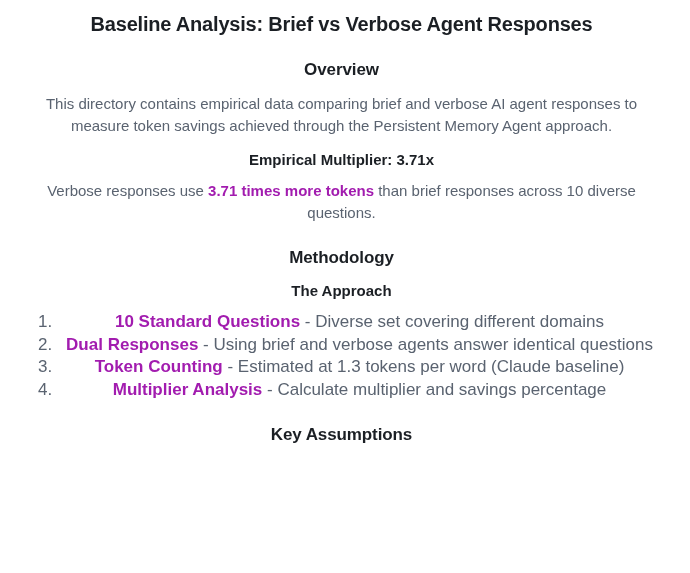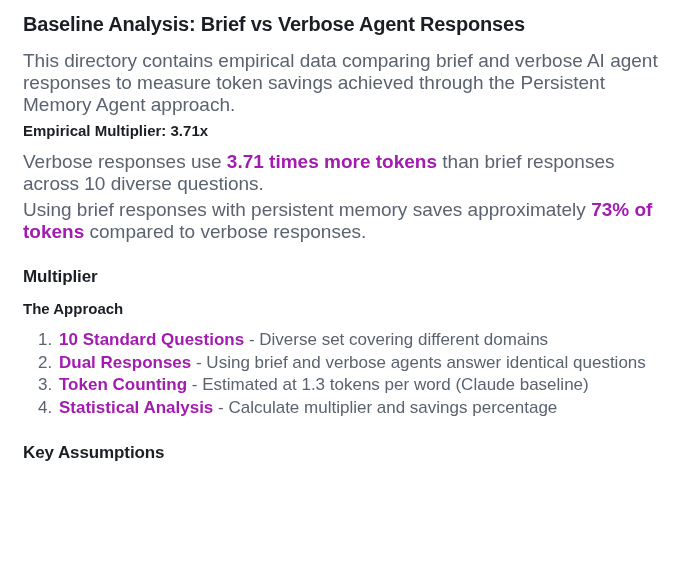--- a/index.html
+++ b/index.html
@@ -6,43 +6,44 @@
   html, body {
     background: #ffffff;
     font-family: "Liberation Sans", "DejaVu Sans", sans-serif;
   }
   .doc {
     width: 690px;
     height: 573px;
     background: #ffffff;
     padding: 13px 30px 20px 23px;
     overflow: hidden;
+    text-align: center;
   }
   h1.doc-title {
     font-size: 20px;
     font-weight: 700;
     color: #1b1f24;
     letter-spacing: -0.2px;
     margin: 0 0 14px 0;
   }
   h2.section-heading {
     font-size: 17px;
     font-weight: 700;
     color: #1b1f24;
     letter-spacing: -0.1px;
     margin: 24px 0 13px 0;
   }
   h3.sub-heading {
     font-size: 15px;
     font-weight: 700;
     color: #1b1f24;
-    margin: 6px 0 12px 0;
+    margin: 14px 0 12px 0;
   }
   p.body-text {
-    font-size: 19px;
+    font-size: 15px;
     line-height: 22px;
     color: #5a6370;
     margin: 0 0 4px 0;
   }
   p.body-text strong, ol.steps strong {
     color: #a21caf;
     font-weight: 700;
   }
   ol.steps {
     margin: 4px 0 4px 0;
@@ -53,37 +54,37 @@
   }
   ol.steps li { padding-left: 2px; }
 </style>
 </head>
 <body>
 
 <div class="doc">
 
   <h1 class="doc-title">Baseline Analysis: Brief vs Verbose Agent Responses</h1>
 
+  <h2 class="section-heading">Overview</h2>
 
   <p class="body-text">This directory contains empirical data comparing brief and verbose AI agent responses to measure token savings achieved through the Persistent Memory Agent approach.</p>
 
 
   <h3 class="sub-heading">Empirical Multiplier: 3.71x</h3>
 
   <p class="body-text"><span>Verbose responses use </span><strong>3.71 times more tokens</strong><span> than brief responses across 10 diverse questions.</span></p>
 
 
-  <p class="body-text"><span>Using brief responses with persistent memory saves approximately </span><strong>73% of tokens</strong><span> compared to verbose responses.</span></p>
 
-  <h2 class="section-heading">Multiplier</h2>
+  <h2 class="section-heading">Methodology</h2>
 
   <h3 class="sub-heading">The Approach</h3>
 
   <ol class="steps">
     <li><strong>10 Standard Questions</strong><span> - Diverse set covering different domains</span></li>
     <li><strong>Dual Responses</strong><span> - Using brief and verbose agents answer identical questions</span></li>
     <li><strong>Token Counting</strong><span> - Estimated at 1.3 tokens per word (Claude baseline)</span></li>
-    <li><strong>Statistical Analysis</strong><span> - Calculate multiplier and savings percentage</span></li>
+    <li><strong>Multiplier Analysis</strong><span> - Calculate multiplier and savings percentage</span></li>
   </ol>
 
   <h2 class="section-heading">Key Assumptions</h2>
 
 </div>
 
 </body></html>

